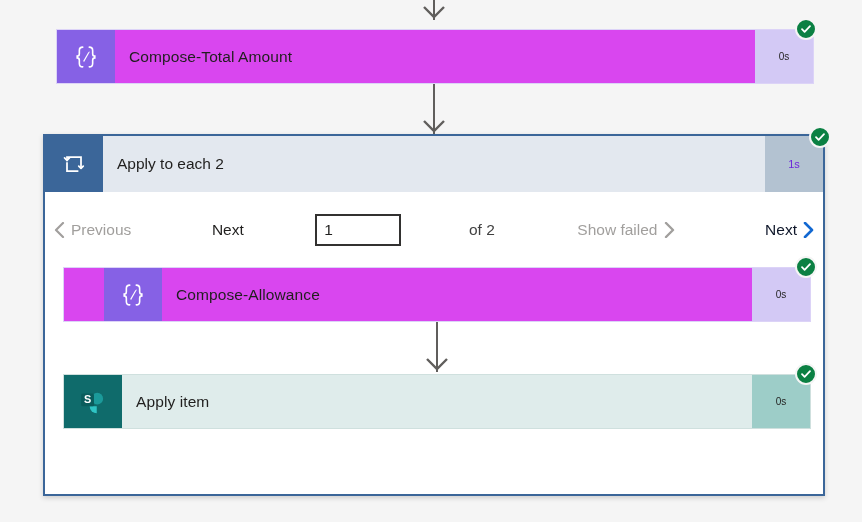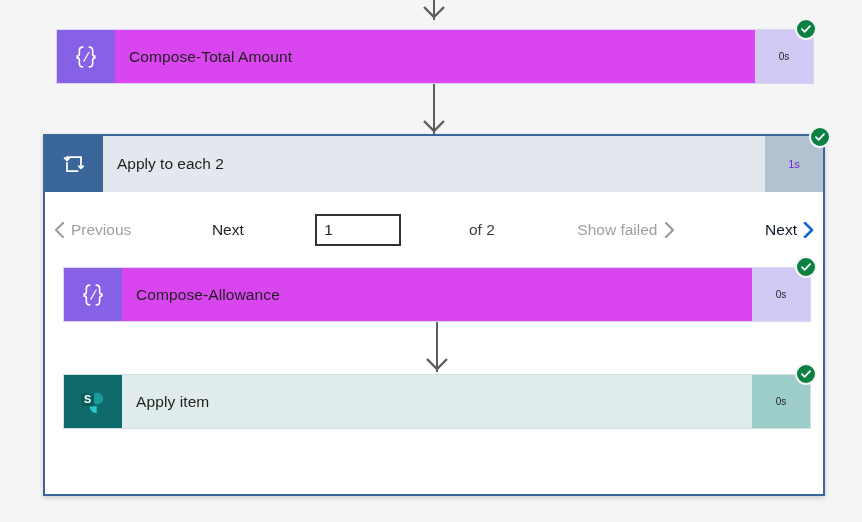--- a/index.html
+++ b/index.html
@@ -285,21 +285,21 @@
       </span>
 
       <span class="pager-btn enabled" style="padding-left:18px;">
         <span>Next</span>
         <svg width="11" height="16" viewBox="0 0 11 16">
           <path d="M2 1 L9 8 L2 15" fill="none" stroke="#1268d1" stroke-width="2.6" stroke-linecap="round" stroke-linejoin="round"></path>
         </svg>
       </span>
     </div>
 
-    <div class="card compose" style="left:18px; top:131px; width:748px; height:55px;">
+    <div class="card compose" style="left:18px; top:131px; width:748px; height:55px;padding-left:40px;">
       <div class="icon-tile">
         <svg width="30" height="30" viewBox="0 0 32 32">
           <path d="M12.5 5.5c-2.6 0-3.6 1.4-3.6 3.6v3.3c0 1.7-.7 2.6-2.3 2.6v1.9c1.6 0 2.3.9 2.3 2.6v3.4c0 2.2 1 3.6 3.6 3.6" fill="none" stroke="#ffffff" stroke-width="1.7" stroke-linecap="round"></path>
           <path d="M19.5 5.5c2.6 0 3.6 1.4 3.6 3.6v3.3c0 1.7.7 2.6 2.3 2.6v1.9c-1.6 0-2.3.9-2.3 2.6v3.4c0 2.2-1 3.6-3.6 3.6" fill="none" stroke="#ffffff" stroke-width="1.7" stroke-linecap="round"></path>
           <path d="M18.6 10.6 L13 20.2 L13.9 21.2 L19.5 11.5 Z" fill="#ffffff"></path>
           <path d="M18.6 10.6 L19.5 11.5 L20.3 10.2 Z" fill="#ffffff"></path>
         </svg>
       </div>
       <div class="card-title">Compose-Allowance</div>
       <div class="duration">0s</div>

